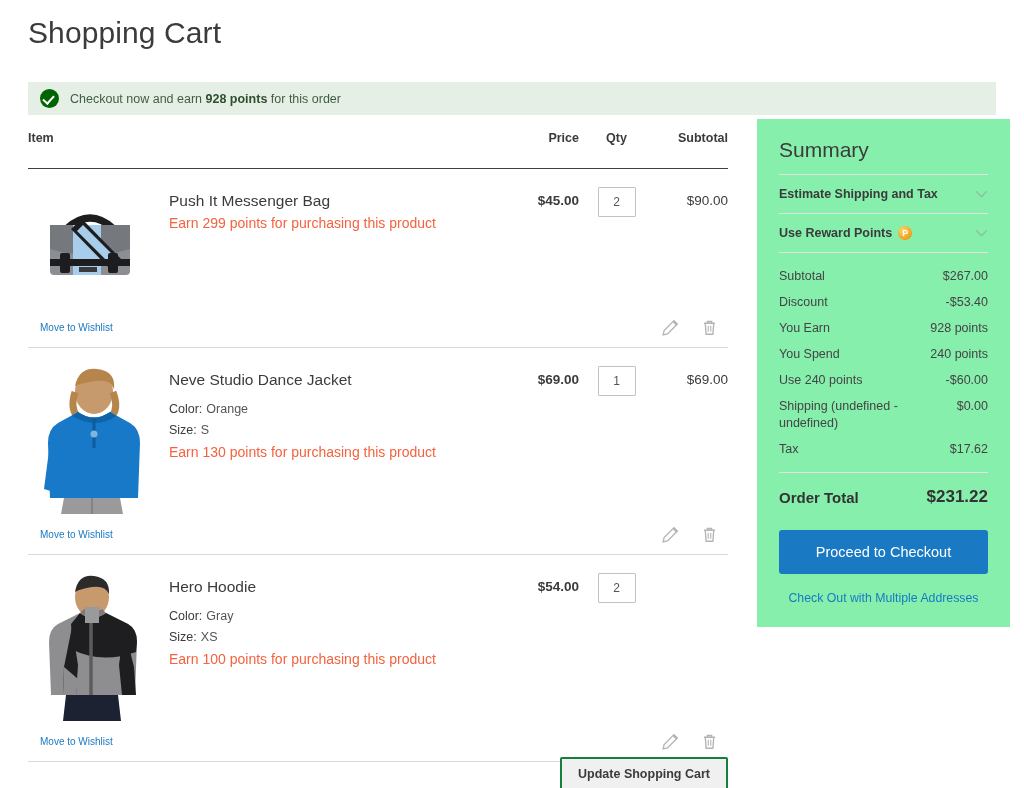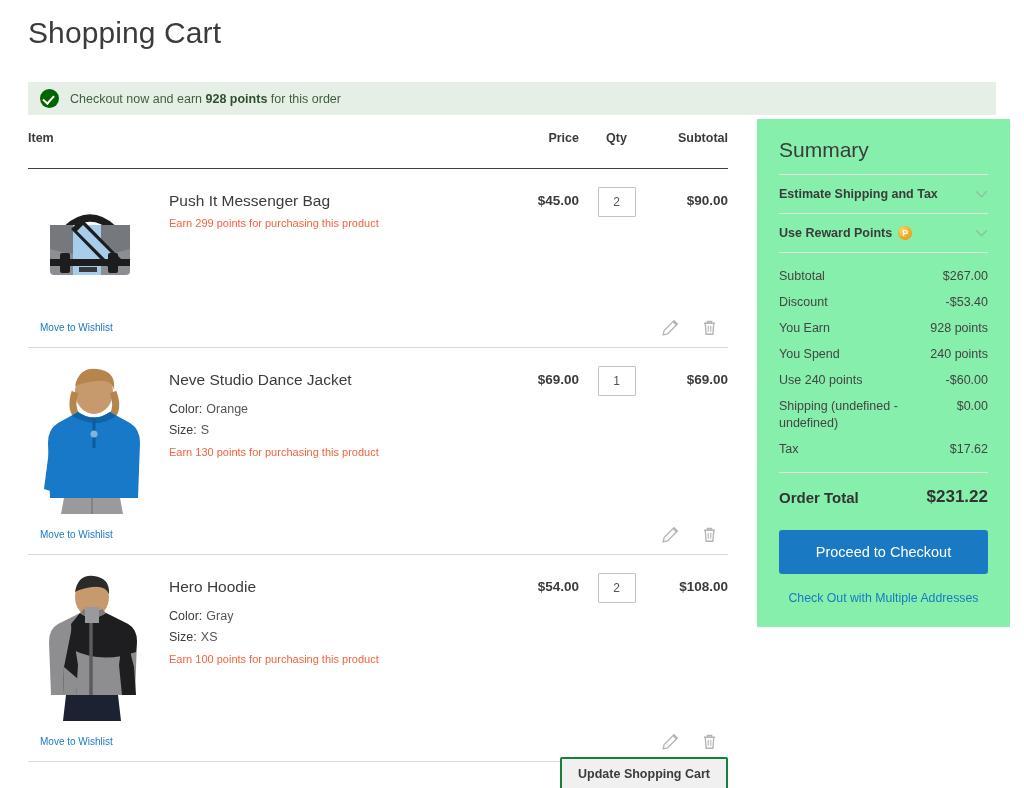--- a/index.html
+++ b/index.html
@@ -62,33 +62,33 @@
     width: 124px; height: 124px; flex: 0 0 auto;
     margin-right: 17px; position: relative; overflow: hidden;
     background: #ffffff;
   }
   .thumb.tall { height: 152px; }
   .item-info { padding-top: 8px; }
   .item-name { font-size: 15.5px; font-weight: 400; color: #3b3b3b; line-height: 20px; }
   .opt { font-size: 12.5px; line-height: 19px; margin-top: 2px; }
   .opt .lbl { font-weight: normal; color: #3b3b3b; }
   .opt .val { color: #555555; margin-left: 4px; margin-top: 7px; }
-  .earn { font-size: 11px; color: #f4623f; line-height: 19px; margin-top: 3px; }
+  .earn { font-size: 14px; color: #f4623f; line-height: 19px; margin-top: 3px; }
   .item-opts { margin-top: 10px; }
 
   .price-cell { width: 75px; text-align: right; padding-top: 8px; }
   .price-cell span { font-size: 13.5px; font-weight: bold; color: #3b3b3b; }
   .qty-cell { width: 75px; display: flex; justify-content: center; padding-top: 4px; }
   .qty-box {
     width: 38px; height: 30px; border: 1px solid #c2c2c2;
     background: #ffffff; text-align: center; font-size: 12px;
     color: #555555; line-height: 28px; border-radius: 1px;
   }
   .sub-cell { width: 74px; text-align: right; padding-top: 8px; }
-  .sub-cell span { font-size: 13.5px; font-weight: bold; color: #3b3b3b; }
+  .sub-cell span { font-size: 13.5px; font-weight: normal; color: #3b3b3b; }
 
   .row-actions {
     display: flex; align-items: center; justify-content: space-between;
     padding: 12px 0 11px 0;
   }
   .wishlist-link { font-size: 10px; color: #1979c3; cursor: pointer; margin-left: 12px; }
   .icon-group { display: flex; align-items: center; gap: 22px; padding-right: 10px; }
   .ic { width: 17px; height: 17px; opacity: .55; cursor: pointer; }
 
   
@@ -311,23 +311,20 @@
             </div>
             <div class="earn">Earn 100 points for purchasing this product</div>
           </div>
         </div>
         <div class="price-cell">
           <span>$54.00</span>
         </div>
         <div class="qty-cell">
           <div class="qty-box">2</div>
         </div>
-        <div class="sub-cell">
-          <span>$108.00</span>
-        </div>
       </div>
       <div class="row-actions">
         <span class="wishlist-link">Move to Wishlist</span>
         <span class="icon-group">
           <svg class="ic" viewBox="0 0 20 20">
               <path d="M14.1 1.9 L18.1 5.9 L6.5 17.5 L1.4 18.6 L2.5 13.5 Z M13 3 L17 7" fill="none" stroke="#777" stroke-width="1.6"></path>
             </svg>
           <svg class="ic" viewBox="0 0 20 20">
               <path d="M3.5 5 H16.5 M7.5 5 V3 H12.5 V5 M5 5 L6 18 H14 L15 5" fill="none" stroke="#777" stroke-width="1.6"></path>
               <path d="M8.5 8 V15 M11.5 8 V15" stroke="#777" stroke-width="1.3"></path>

